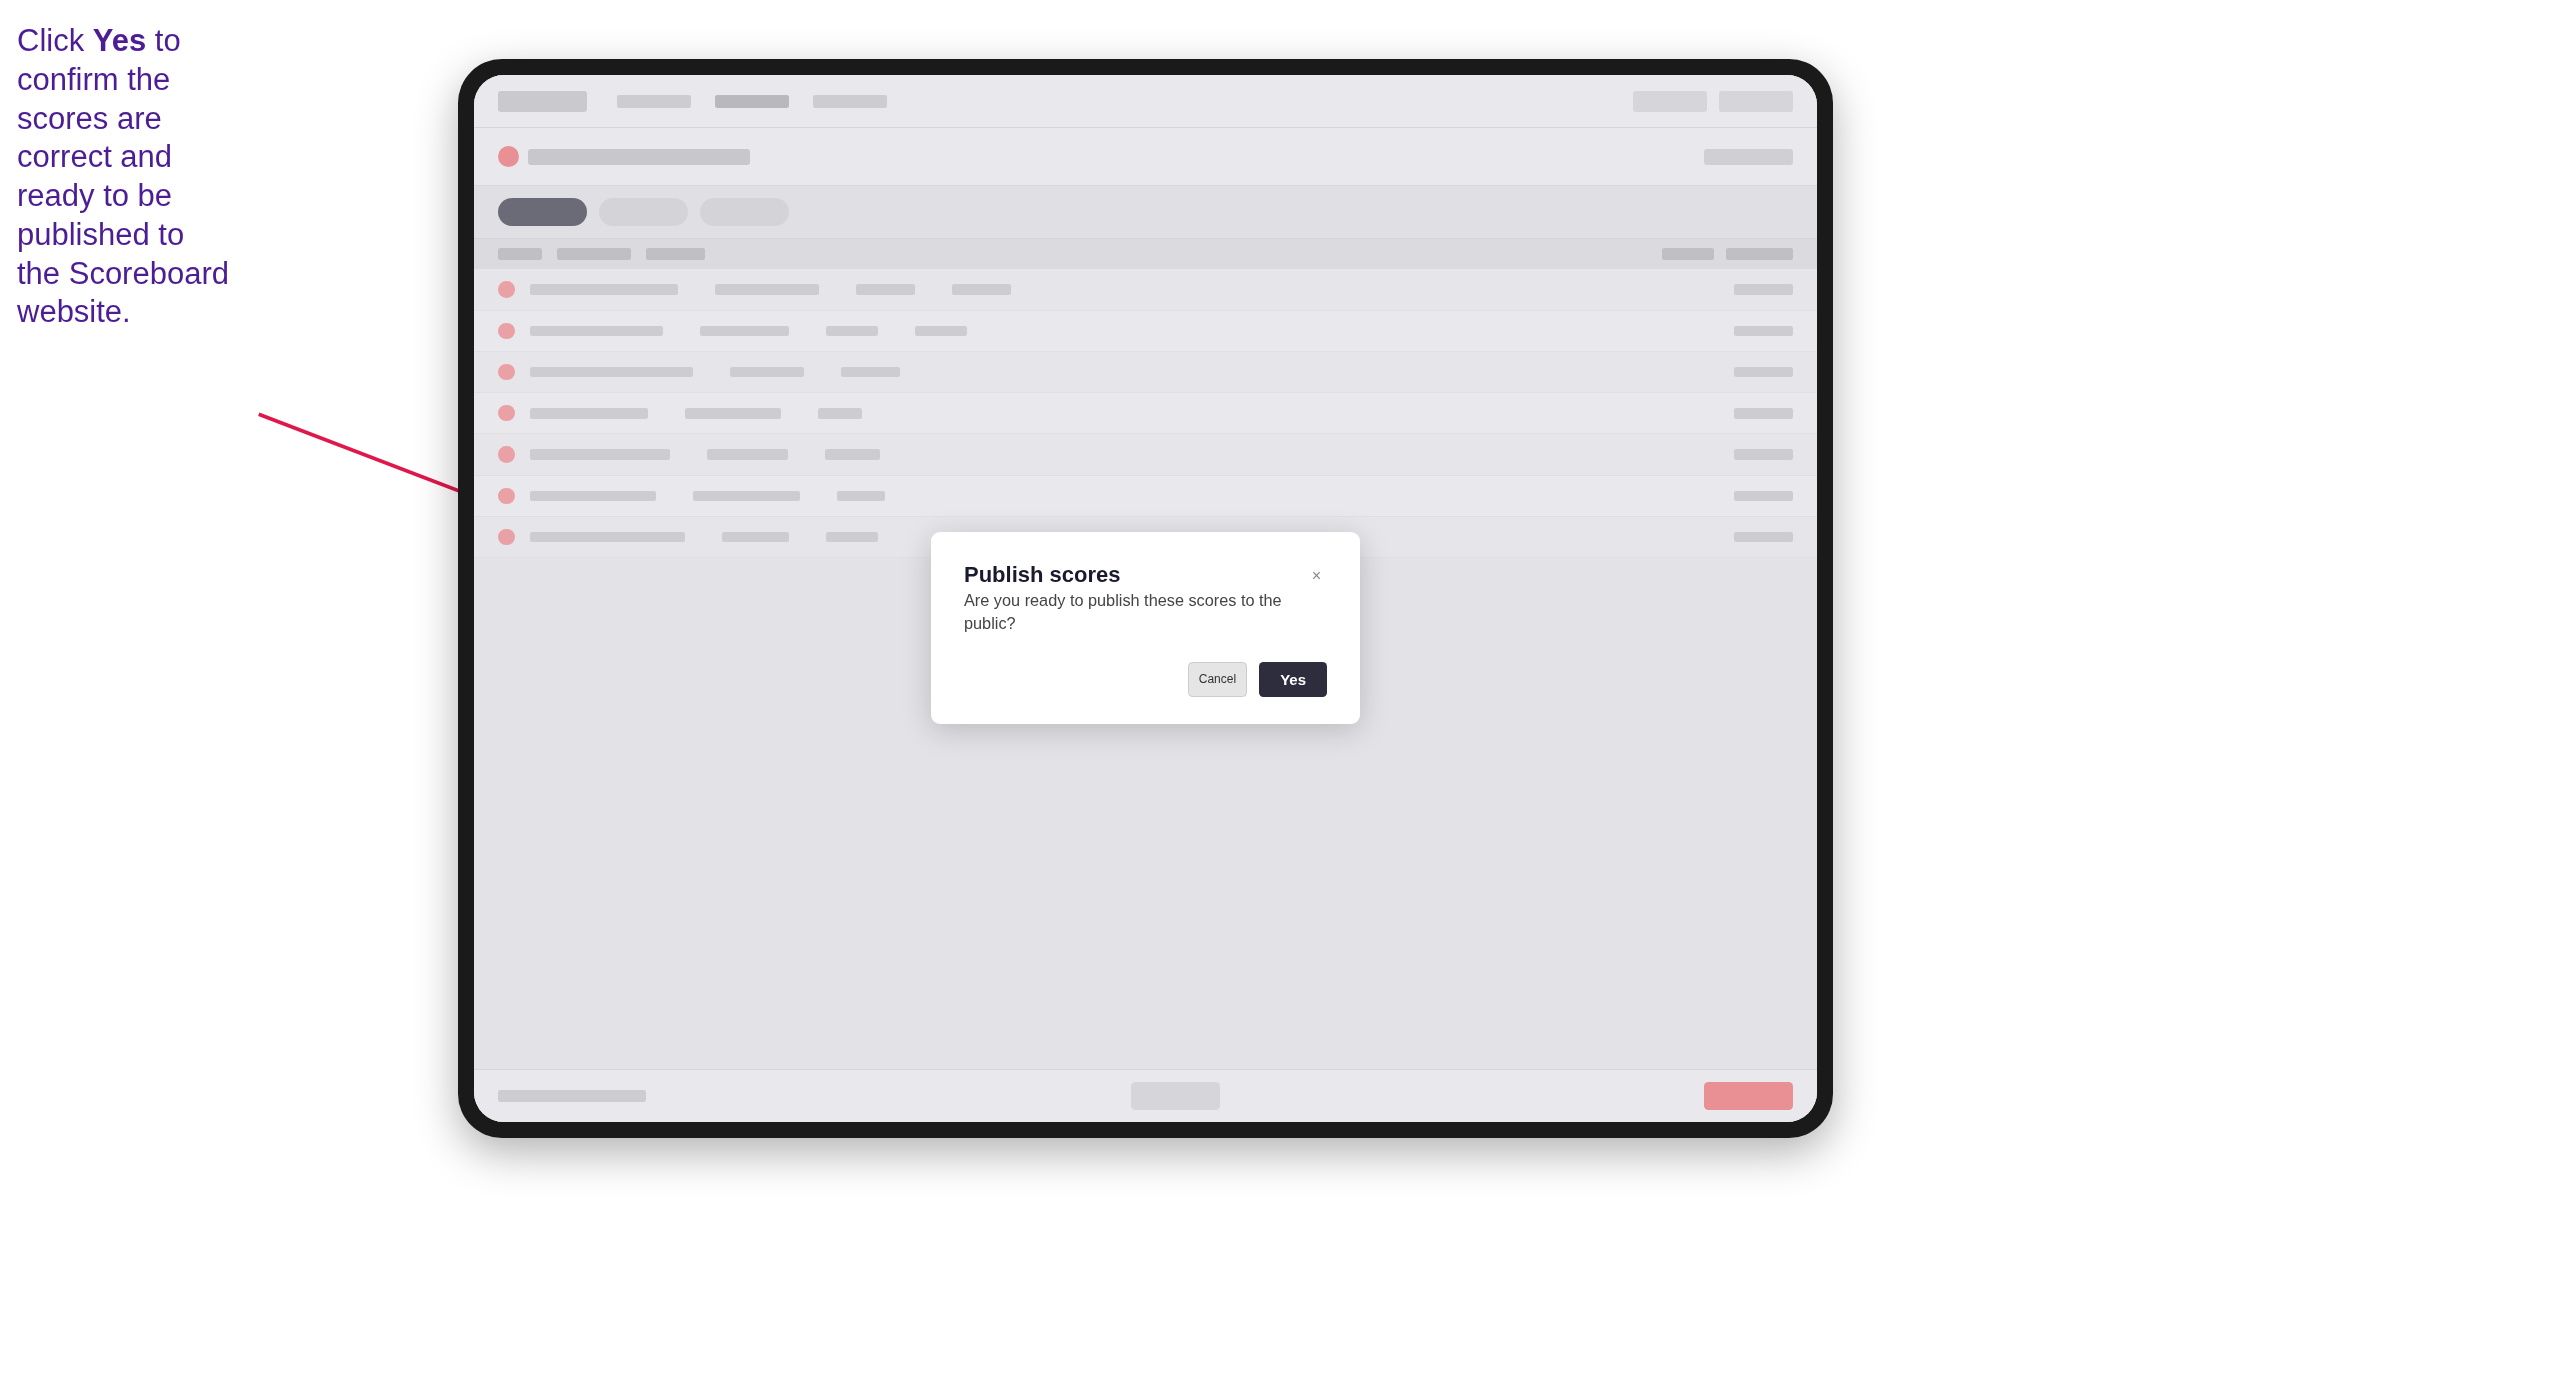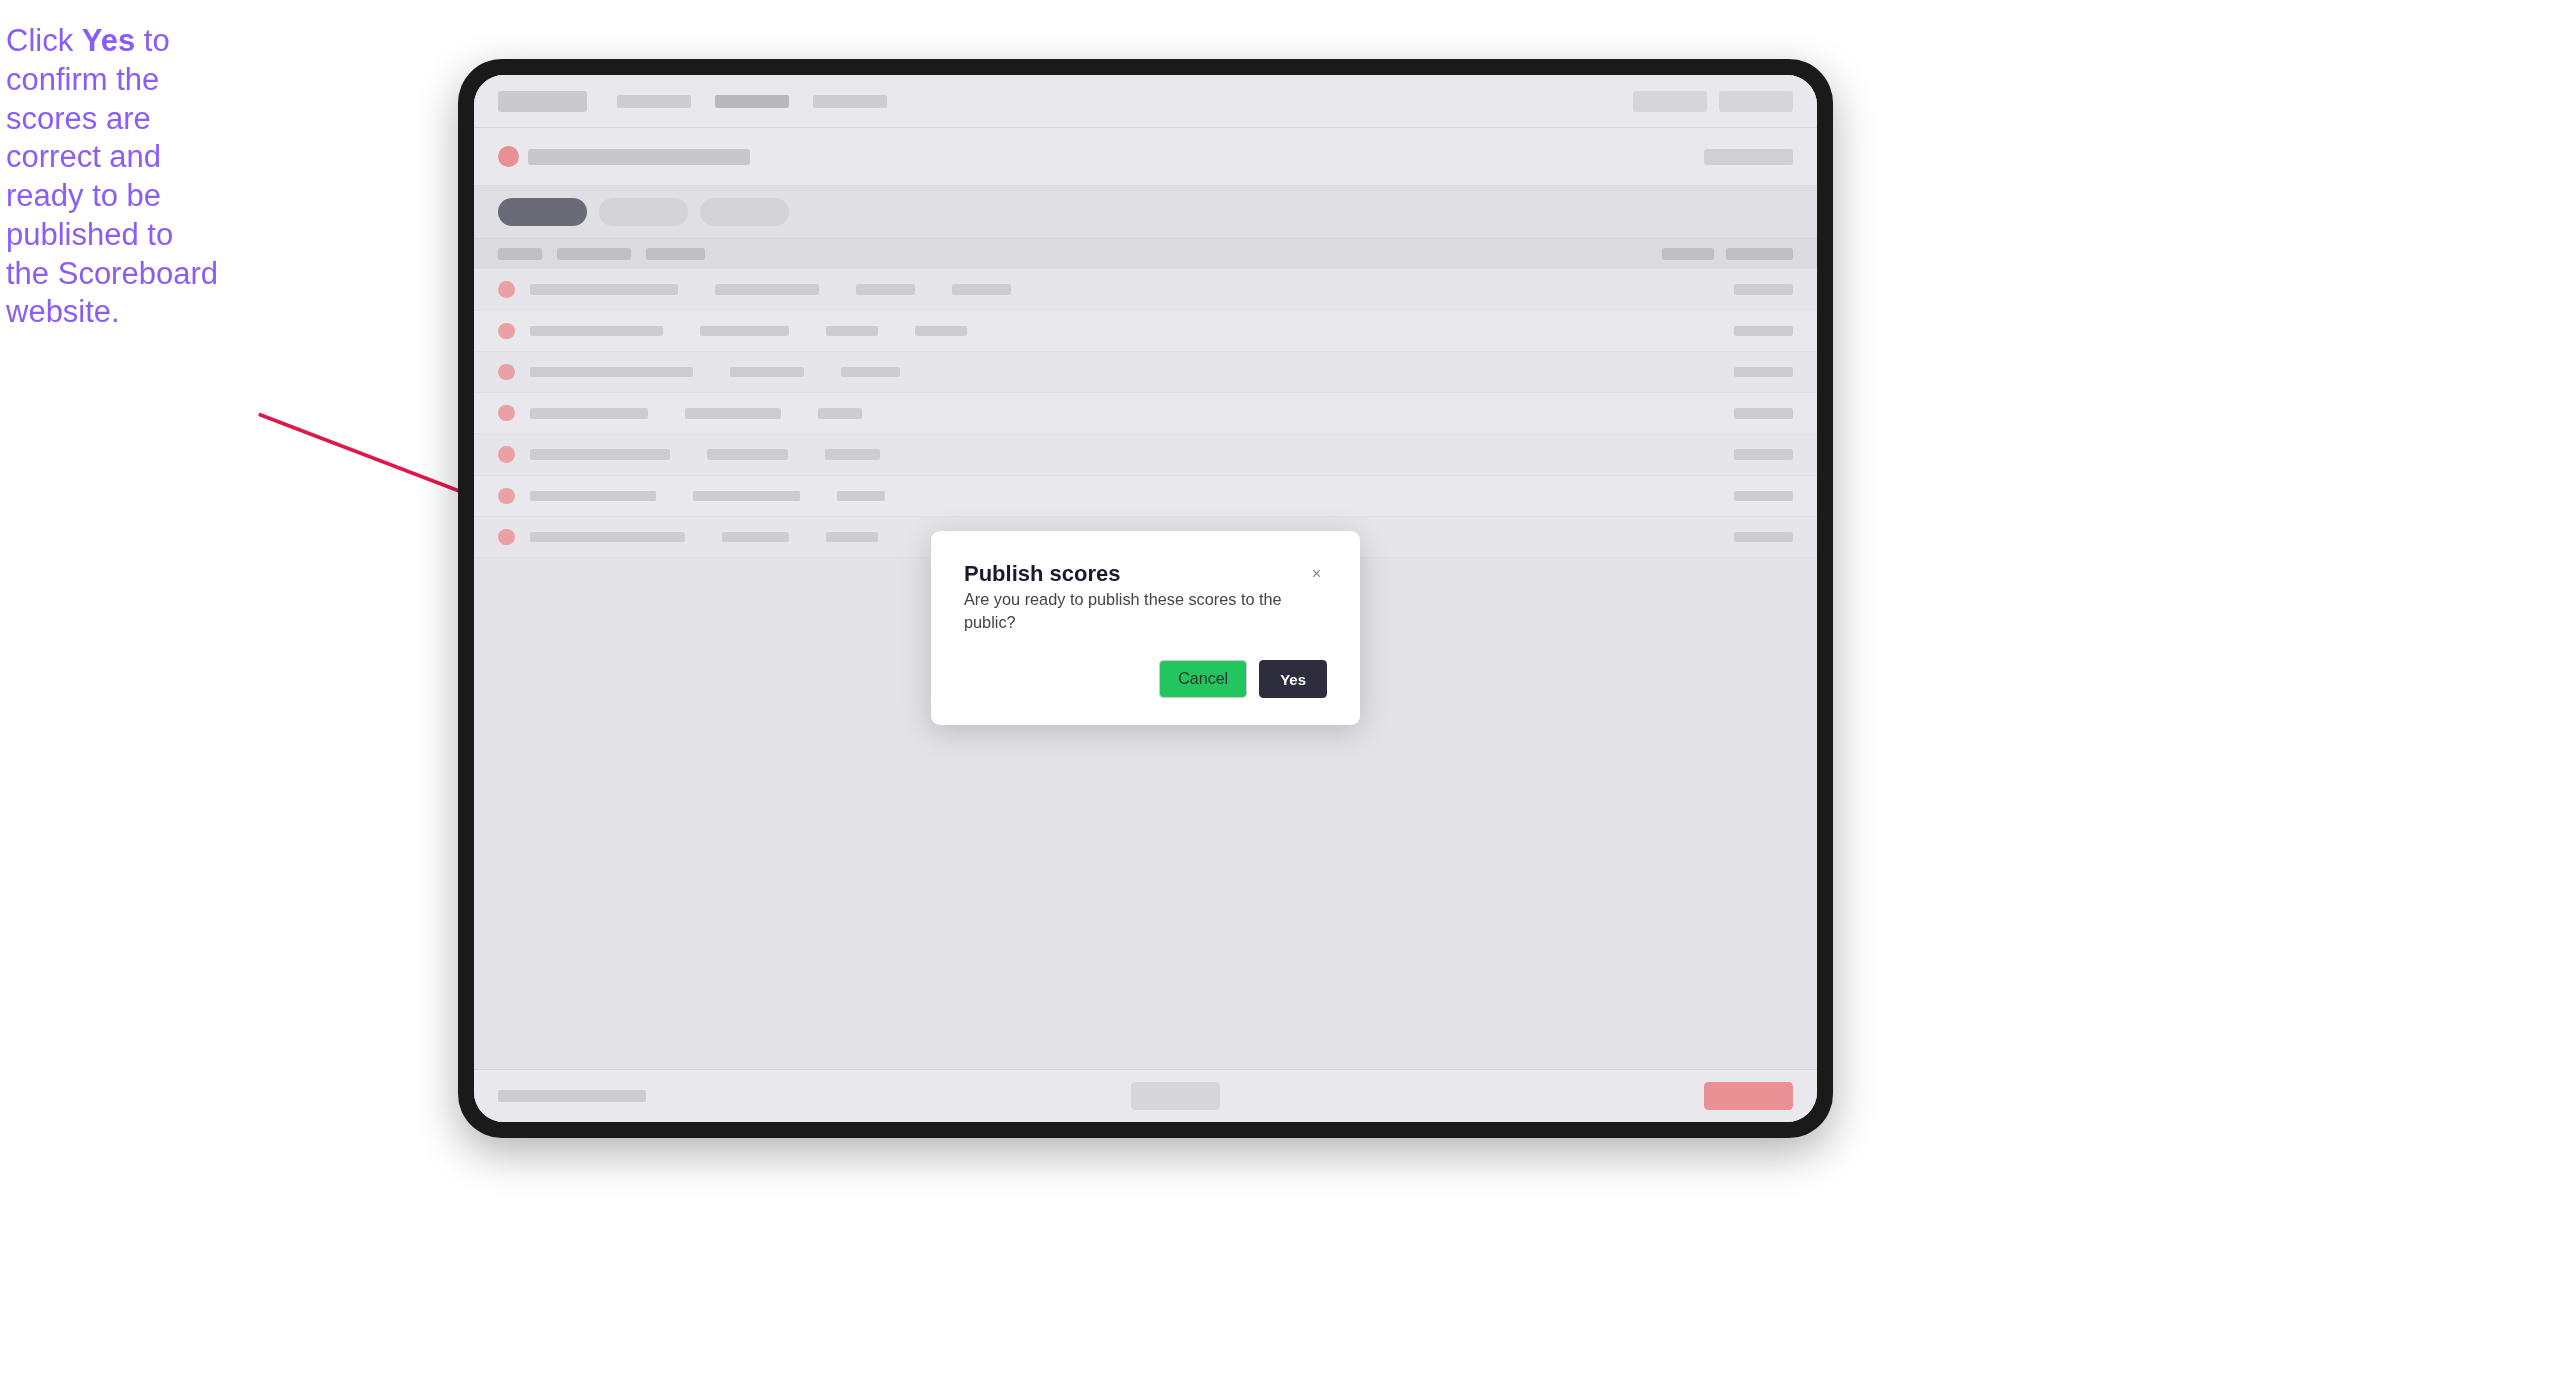--- a/index.html
+++ b/index.html
@@ -9,25 +9,25 @@
       width: 2576px;
       height: 1386px;
       position: relative;
       overflow: hidden;
     }
 
     
     .instruction-text {
       position: absolute;
       top: 22px;
-      left: 6px;
+      left: 17px;
       width: 214px;
       font-size: 31px;
       line-height: 1.25;
-      color: #8b5cf6;
+      color: #4c1d95;
     }
     .instruction-text strong {
       font-weight: 800;
     }
 
     
     .tablet {
       position: absolute;
       top: 59px;
       left: 458px;
@@ -318,25 +318,25 @@
       line-height: 1.4;
     }
 
     .modal-footer {
       display: flex;
       justify-content: flex-end;
       gap: 12px;
     }
 
     .btn-cancel {
-      padding: 9px 18px;
-      font-size: 16px;
+      padding: 9px 10px;
+      font-size: 12px;
       border: 0.7px solid #ccc;
       border-radius: 4.4px;
-      background: #22c55e;
+      background: #e5e5e5;
       color: #333;
       cursor: pointer;
     }
 
     .btn-yes {
       padding: 9px 21px;
       font-size: 15px;
       border: none;
       border-radius: 4.4px;
       background: #2d2d3d;

